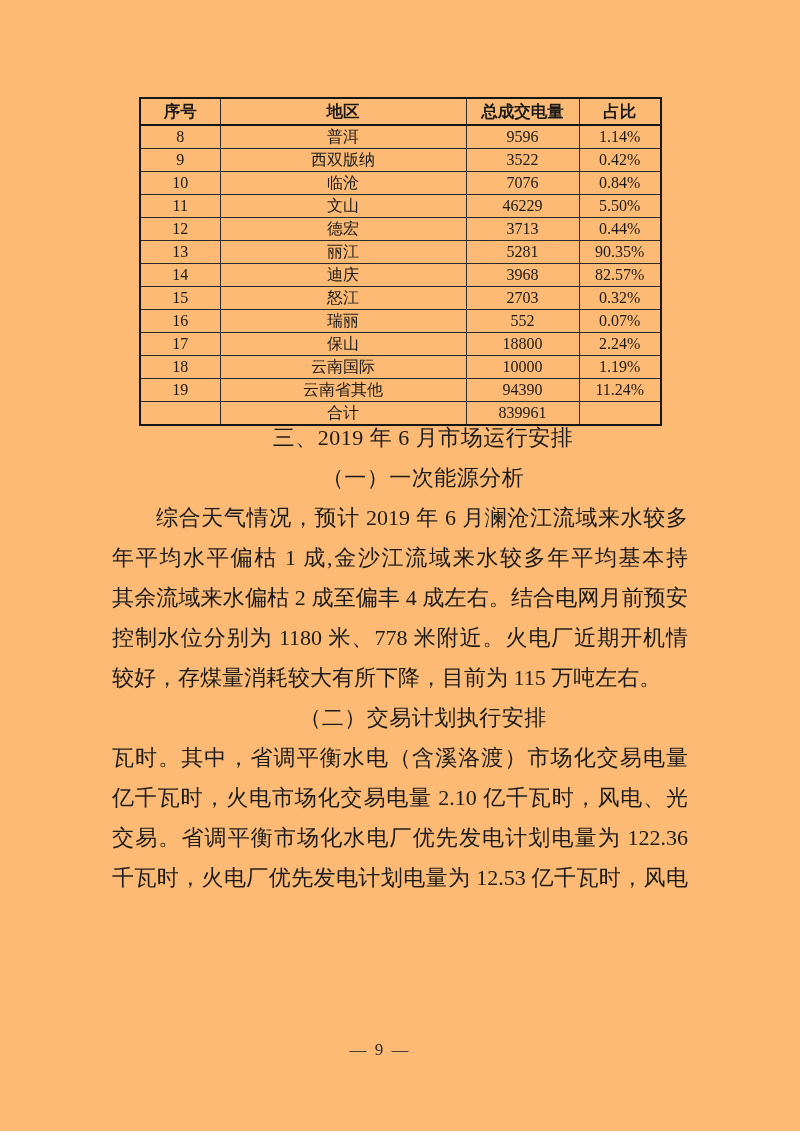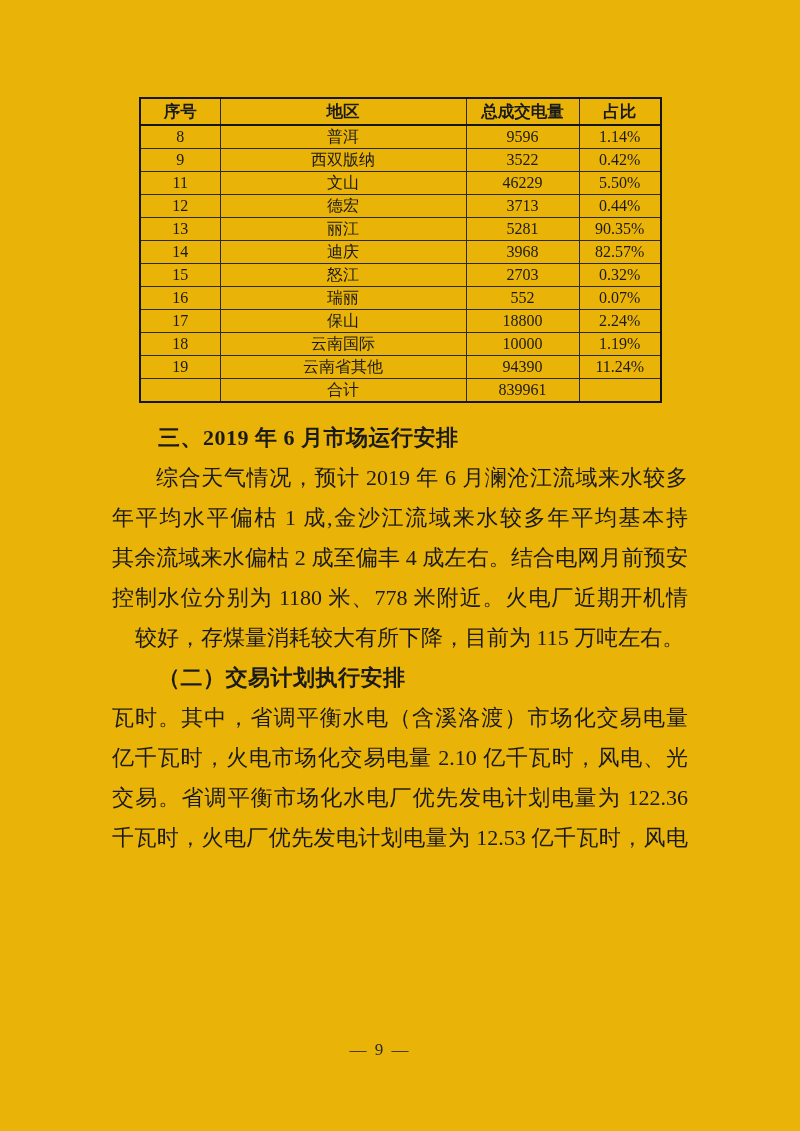--- a/index.html
+++ b/index.html
@@ -4,21 +4,21 @@
 <style>
   html, body {
     margin: 0;
     padding: 0;
     background: #ffffff;
   }
   .page {
     position: relative;
     width: 800px;
     height: 1131px;
-    background: #eab308;
+    background: #fdba74;
     font-family: "Liberation Serif", serif;
     color: #1a1a1a;
     overflow: hidden;
   }
 
   
   .doc-table {
     position: absolute;
     left: 139px;
     top: 97px;
@@ -59,33 +59,32 @@
     top: 418px;
     width: 576px;
     font-size: 22px;
   }
   .line {
     height: 40px;
     line-height: 40px;
     overflow: hidden;
   }
   .heading-line {
-    font-weight: bold;
+    font-weight: normal;
     text-indent: 46px;
-    text-align: left;
+    text-align: center;
     letter-spacing: 0.5px;
   }
   .para-line {
     text-align: justify;
     text-align-last: justify;
     font-family: Liberation Serif, serif;
   }
   .para-line.no-justify {
     text-align-last: left;
-    margin-left: 23px;
   }
   .para-line.first-line {
     text-indent: 44px;
   }
 
   
   .page-number {
     position: absolute;
     left: 0;
     top: 1040px;
@@ -123,20 +122,26 @@
           <td>9596</td>
           <td>1.14%</td>
         </tr>
         <tr>
           <td>9</td>
           <td>西双版纳</td>
           <td>3522</td>
           <td>0.42%</td>
         </tr>
         <tr>
+          <td>10</td>
+          <td>临沧</td>
+          <td>7076</td>
+          <td>0.84%</td>
+        </tr>
+        <tr>
           <td>11</td>
           <td>文山</td>
           <td>46229</td>
           <td>5.50%</td>
         </tr>
         <tr>
           <td>12</td>
           <td>德宏</td>
           <td>3713</td>
           <td>0.44%</td>
@@ -187,20 +192,21 @@
           <td></td>
           <td>合计</td>
           <td>839961</td>
           <td></td>
         </tr>
       </tbody>
   </table>
 
   <div class="text-flow">
     <div class="line heading-line">三、2019 年 6 月市场运行安排</div>
+    <div class="line heading-line">（一）一次能源分析</div>
     <div>
         <div class="line para-line first-line">综合天气情况，预计 2019 年 6 月澜沧江流域来水较多</div>
         <div class="line para-line">年平均水平偏枯 1 成,金沙江流域来水较多年平均基本持平，</div>
         <div class="line para-line">其余流域来水偏枯 2 成至偏丰 4 成左右。结合电网月前预安</div>
         <div class="line para-line">控制水位分别为 1180 米、778 米附近。火电厂近期开机情况</div>
         <div class="line para-line no-justify">较好，存煤量消耗较大有所下降，目前为 115 万吨左右。</div>
       </div>
     <div class="line heading-line">（二）交易计划执行安排</div>
     <div>
         <div class="line para-line">瓦时。其中，省调平衡水电（含溪洛渡）市场化交易电量 69.20</div>

